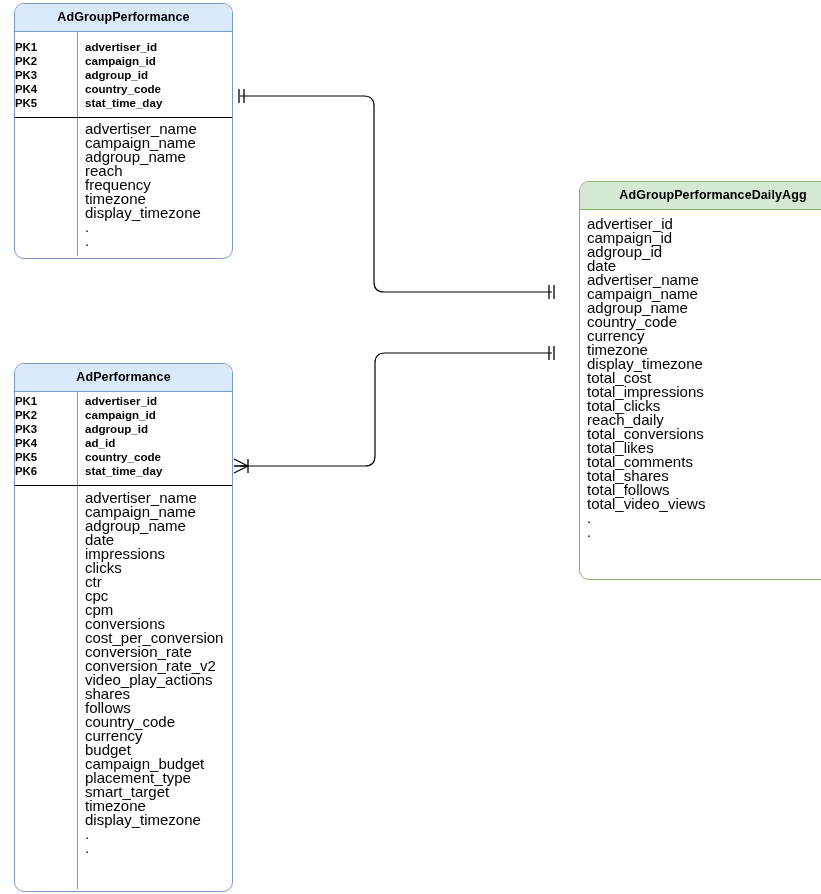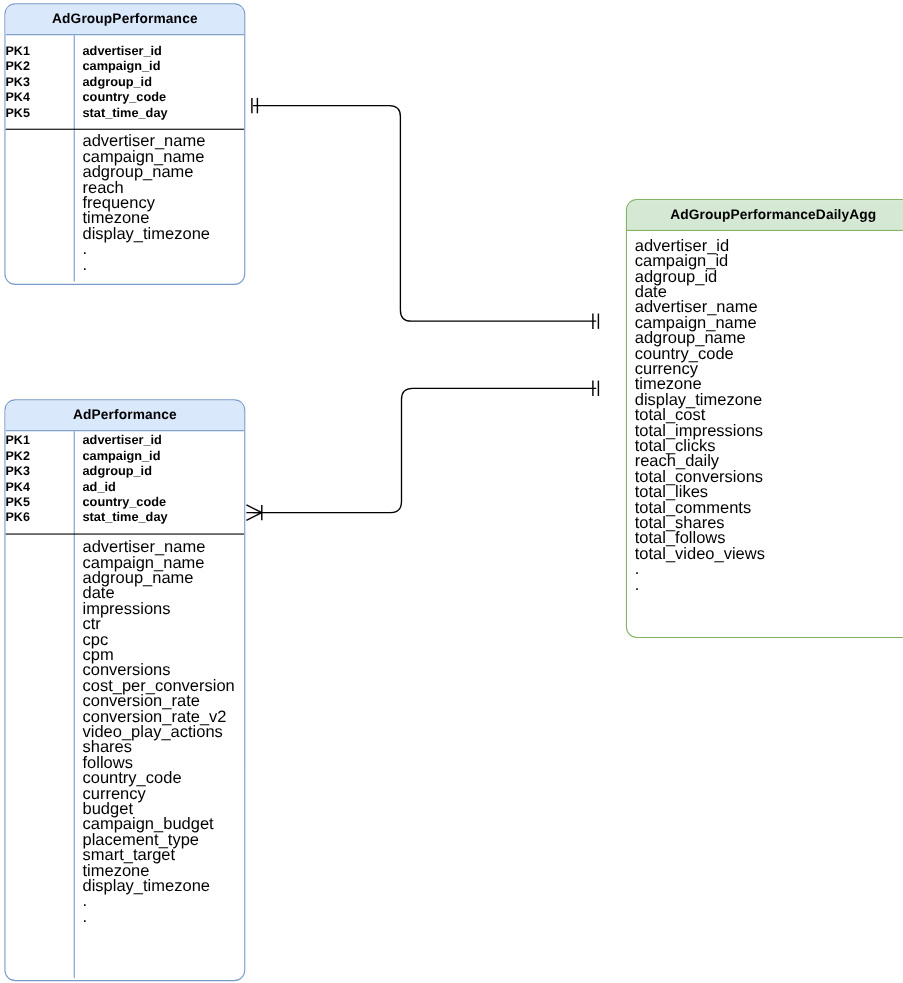--- a/index.html
+++ b/index.html
@@ -11,21 +11,21 @@
     width: 821px;
     height: 894px;
     position: relative;
     overflow: hidden;
     font-family: "Liberation Sans", sans-serif;
     color: #000000;
   }
 
   .canvas {
     position: absolute;
-    left: 2px; top: 0;
+    left: 12px; top: 0;
     width: 683px;
     height: 894px;
   }
 
   
   .entity {
     position: absolute;
     box-sizing: border-box;
     border-radius: 10px;
     background: #ffffff;
@@ -274,20 +274,24 @@
         <div class="field-row">
           <span class="attr-indent"></span>
           <span class="attr-name">date</span>
         </div>
         <div class="field-row">
           <span class="attr-indent"></span>
           <span class="attr-name">impressions</span>
         </div>
         <div class="field-row">
           <span class="attr-indent"></span>
+          <span class="attr-name">clicks</span>
+        </div>
+        <div class="field-row">
+          <span class="attr-indent"></span>
           <span class="attr-name">ctr</span>
         </div>
         <div class="field-row">
           <span class="attr-indent"></span>
           <span class="attr-name">cpc</span>
         </div>
         <div class="field-row">
           <span class="attr-indent"></span>
           <span class="attr-name">cpm</span>
         </div>

